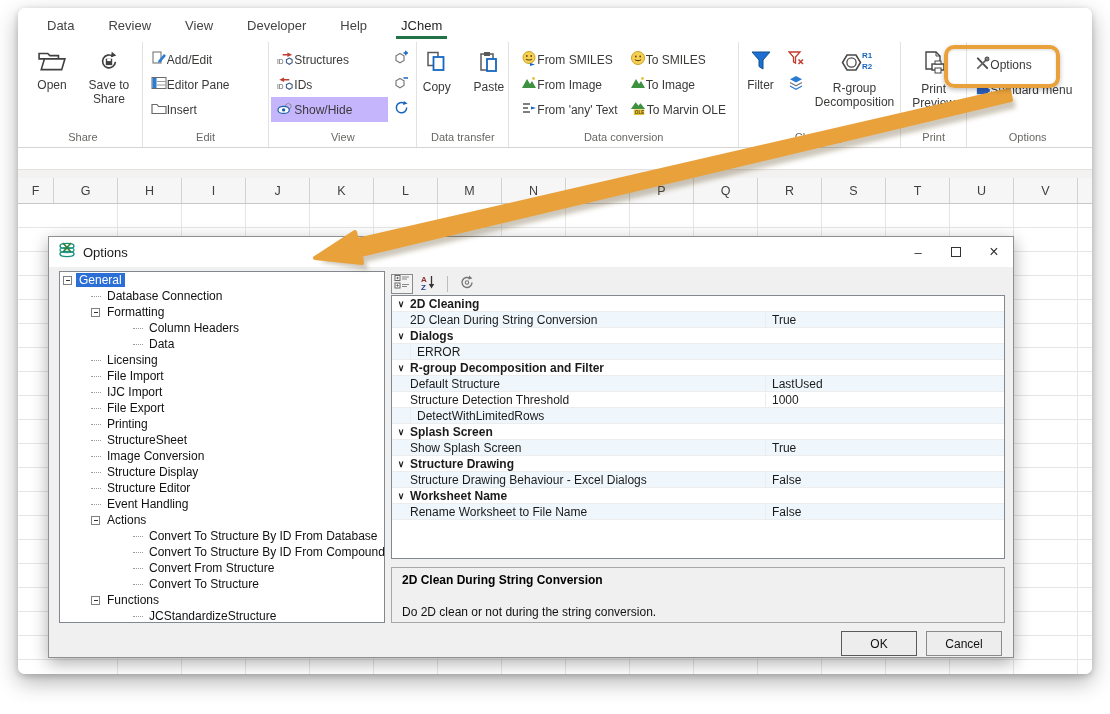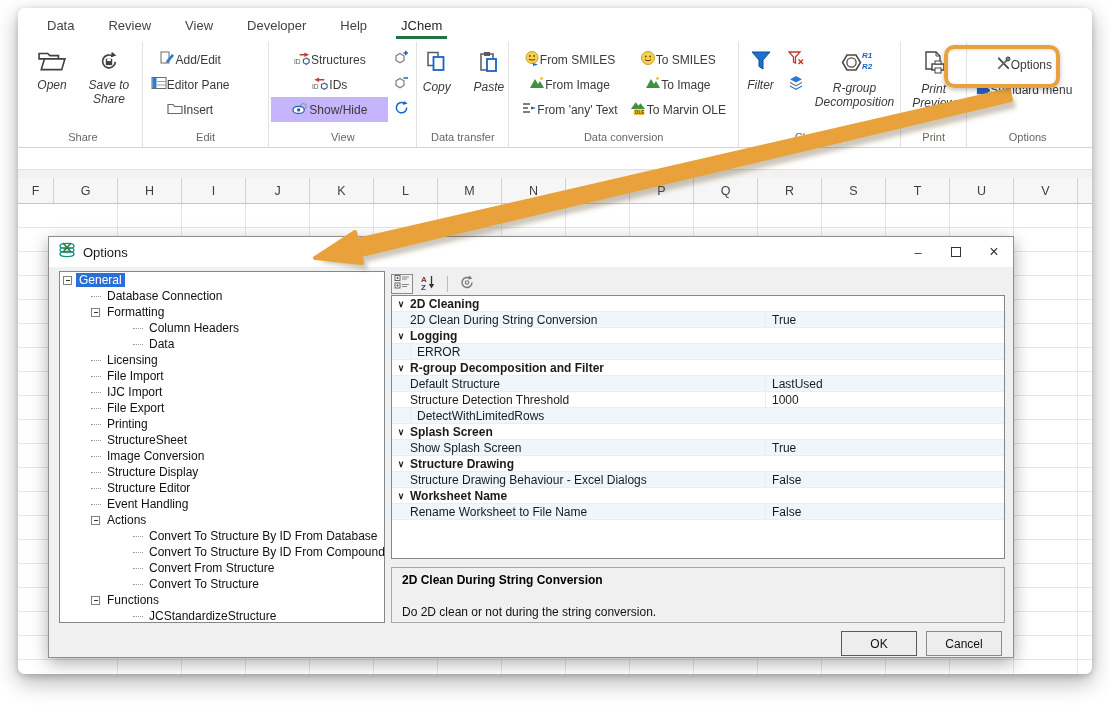--- a/index.html
+++ b/index.html
@@ -17,23 +17,23 @@
   .tab.active { color:#262626; }
   .tab.active::after { content:""; position:absolute; left:12px; right:12px; bottom:3px; height:3px; background:var(--green,#217346); }
 
   
   .ribbon { display:flex; height:106px; padding:0 4px 0 6px; background:#fff; border-bottom:1px solid #d6d4d2; }
   .rgroup { display:flex; flex-direction:column; border-right:1px solid #e4e2e0; padding:2px 2px 0 2px; }
   .rgroup:last-child { border-right:none; }
   .gbody { flex:1; display:flex; align-items:flex-start; }
   .glabel { text-align:center; font-size:11px; color:#696763; padding:2px 0 4px; }
   .bigbtn { display:flex; flex-direction:column; align-items:center; justify-content:flex-start; gap:3px;
-    padding:6px 4px 2px; min-width:52px; font-size:12px; color:#3b3a39; text-align:center; line-height:1.15;font-style:italic; }
+    padding:6px 4px 2px; min-width:52px; font-size:12px; color:#3b3a39; text-align:center; line-height:1.15; }
   .smallcol { display:flex; flex-direction:column; justify-content:flex-start; padding-top:3px; }
-  .smallbtn { display:flex; align-items:center; gap:0; height:25px; padding:0 6px; font-size:12px; color:#3b3a39; white-space:nowrap;justify-content:center; }
+  .smallbtn { display:flex; align-items:center; gap:0; height:25px; padding:0 6px; font-size:12px; color:#3b3a39; white-space:nowrap; }
   .smallbtn.hl { background:#c4b5fd; }
   .iconcol { display:flex; flex-direction:column; justify-content:flex-start; padding-top:3px; }
   .iconbtn { display:flex; align-items:center; justify-content:center; width:26px; height:25px; }
   .ic { display:inline-block; }
 
   
   .fxbar { height:22px; background:#fff; border-bottom:1px solid #e3e1df; }
   .grayband { height:8px; background:#f3f2f1; }
   .colheads { display:flex; height:26px; background:#f6f6f6; border-bottom:1px solid #c9c7c5; }
   .colhead { flex:0 0 64px; display:flex; align-items:center; justify-content:center;
@@ -605,21 +605,21 @@
             <span class="chev">∨</span>
             <span class="gname">2D Cleaning</span>
           </div>
         <div class="grow tint">
             <span class="gut"></span>
             <span class="gname">2D Clean During String Conversion</span>
             <span class="gval">True</span>
           </div>
         <div class="grow cat">
             <span class="chev">∨</span>
-            <span class="gname">Logging</span>
+            <span class="gname">Dialogs</span>
           </div>
         <div class="grow tint">
             <span class="gut"></span>
             <span class="gval">ERROR</span>
           </div>
         <div class="grow cat">
             <span class="chev">∨</span>
             <span class="gname">R-group Decomposition and Filter</span>
           </div>
         <div class="grow tint">

